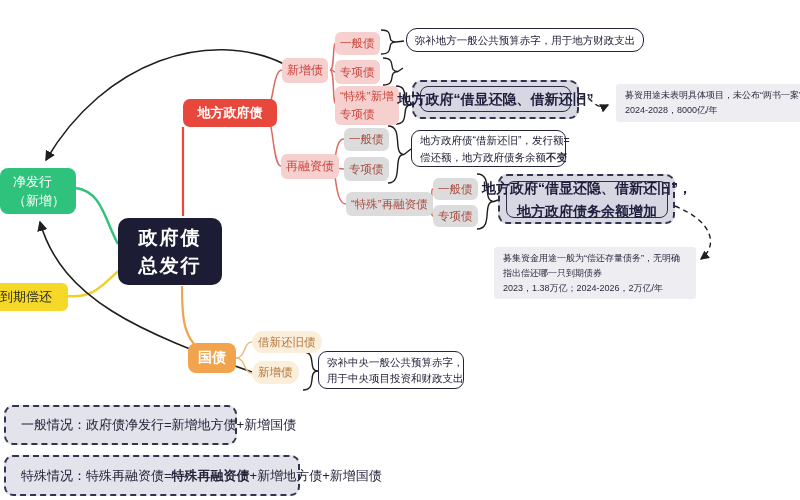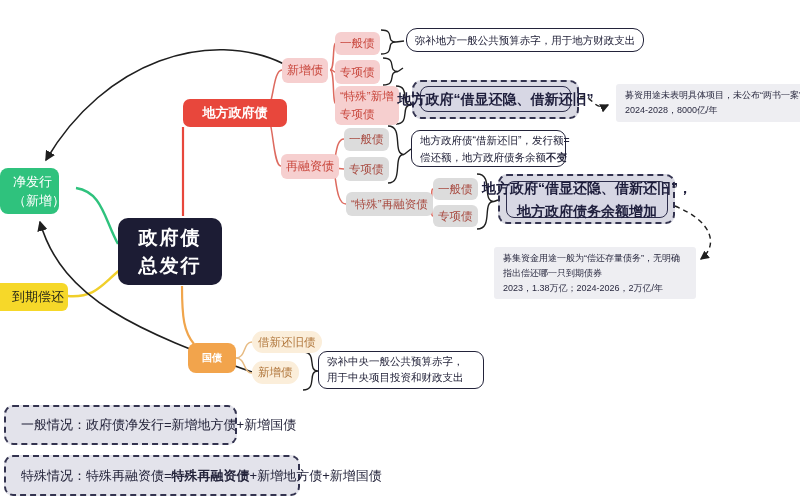--- a/index.html
+++ b/index.html
@@ -6,25 +6,25 @@
   body{width:800px;height:500px;position:relative;overflow:hidden;
        font-family:"Liberation Sans","DejaVu Sans",sans-serif;}
   #canvas{position:absolute;inset:0;width:800px;height:500px;}
   svg.wires{position:absolute;left:0;top:0;pointer-events:none;}
   .node{position:absolute;box-sizing:border-box;white-space:nowrap;
         display:flex;align-items:center;justify-content:center;}
   .center-node{background:#1c1c34;color:#fff;border-radius:10px;
         font-size:19px;font-weight:bold;line-height:1.45;text-align:center;
         flex-direction:column;letter-spacing:2px;align-items:center;}
   .red-node{background:#e8473c;color:#fff;border-radius:7px;font-size:13px;font-weight:bold;}
-  .orange-node{background:#f2a44c;color:#fff;border-radius:8px;font-size:10px;font-weight:bold;}
+  .orange-node{background:#f2a44c;color:#fff;border-radius:8px;font-size:14px;font-weight:bold;}
   .green-node{background:#2fc27d;color:#fff;border-radius:8px;font-size:13px;
         line-height:1.5;flex-direction:column;align-items:flex-start;padding-left:13px;justify-content:center;}
   .yellow-node{background:#f6d829;color:#2a2a18;border-radius:6px;font-size:13px;
-        justify-content:flex-start;padding-left:12px;}
+        justify-content:flex-start;}
   .pink-node{background:#f6cfcf;color:#c8463c;border-radius:6px;font-size:11.5px;padding:4px 5px;}
   .pink-node.two-line{flex-direction:column;align-items:flex-start;line-height:1.5;}
   .gray-node{background:#dcdcdc;color:#a84a40;border-radius:6px;font-size:11.5px;padding:4px 5px;}
   .cream-node{background:#fbeeda;color:#b0763b;border-radius:11px;font-size:11.5px;padding:4px 6px;}
   .ann{position:absolute;box-sizing:border-box;background:#fff;border:1.5px solid #23233a;
         border-radius:11px;color:#23233a;font-size:10.5px;white-space:nowrap;
         display:flex;align-items:center;justify-content:center;padding:2px 8px;line-height:1.55;}
   .ann.multi{flex-direction:column;align-items:flex-start;border-radius:9px;}
   .dashed-wrap{position:absolute;box-sizing:border-box;background:#d9d9e3;
         border:2px dashed #33334f;border-radius:9px;}
@@ -82,28 +82,28 @@
 
     <path d="M580 97 C592 93 593 112 608 105" stroke="#1f1f1f" stroke-width="1.4" fill="none" stroke-dasharray="5 4" marker-end="url(#arw)"></path>
     <path d="M675 206 C714 222 718 246 701 259" stroke="#1f1f1f" stroke-width="1.4" fill="none" stroke-dasharray="5 4" marker-end="url(#arw)"></path>
   </svg>
 
   <div class="node center-node" style="left:118px;top:218px;width:104px;height:67px;">
     <span>政府债</span>
     <span>总发行</span>
   </div>
 
-  <div class="node green-node" style="left:0;top:168px;width:59px;height:46px;">
+  <div class="node green-node" style="left:0;top:168px;width:76px;height:46px;">
     <span>净发行</span>
     <span>（新增）</span>
   </div>
 
   <div class="node yellow-node" style="left:0;top:283px;width:68px;height:28px;border-radius:0 6px 6px 0;">到期偿还</div>
 
-  <div class="node red-node" style="left:183px;top:99px;width:104px;height:28px;">地方政府债</div>
+  <div class="node red-node" style="left:183px;top:99px;width:94px;height:28px;">地方政府债</div>
 
   <div class="node orange-node" style="left:188px;top:343px;width:48px;height:30px;">国债</div>
 
   <div class="node pink-node" style="left:282px;top:58px;height:25px;font-size:12px;">新增债</div>
   <div class="node pink-node" style="left:281px;top:154px;height:25px;font-size:12px;">再融资债</div>
 
   <div class="node pink-node" style="left:335px;top:32px;height:23px;">一般债</div>
   <div class="node pink-node" style="left:335px;top:60px;height:24px;">专项债</div>
   <div class="node pink-node two-line" style="left:335px;top:86px;height:39px;">
     <span>“特殊”新增</span>
@@ -119,21 +119,21 @@
   <div class="node cream-node" style="left:252px;top:331px;height:22px;">借新还旧债</div>
   <div class="node cream-node" style="left:252px;top:361px;height:23px;">新增债</div>
 
   <div class="ann" style="left:406px;top:28px;width:238px;height:24px;">弥补地方一般公共预算赤字，用于地方财政支出</div>
 
   <div class="ann multi" style="left:411px;top:130px;width:155px;height:37px;">
     <span>地方政府债“借新还旧”，发行额=</span>
     <span><span>偿还额，地方政府债务余额</span><b>不变</b></span>
   </div>
 
-  <div class="ann multi" style="left:318px;top:351px;width:166px;height:38px;font-family:Liberation Mono, monospace;">
+  <div class="ann multi" style="left:318px;top:351px;width:146px;height:38px;">
     <span>弥补中央一般公共预算赤字，</span>
     <span>用于中央项目投资和财政支出</span>
   </div>
 
   <div class="dashed-wrap" style="left:412px;top:80px;width:167px;height:39px;"></div>
   <div class="dashed-inner" style="left:420px;top:86px;width:151px;height:26px;">地方政府“借显还隐、借新还旧”</div>
 
   <div class="dashed-wrap" style="left:498px;top:174px;width:177px;height:50px;"></div>
   <div class="dashed-inner multi" style="left:506px;top:181px;width:162px;height:37px;">
     <span>地方政府“借显还隐、借新还旧”，</span>

